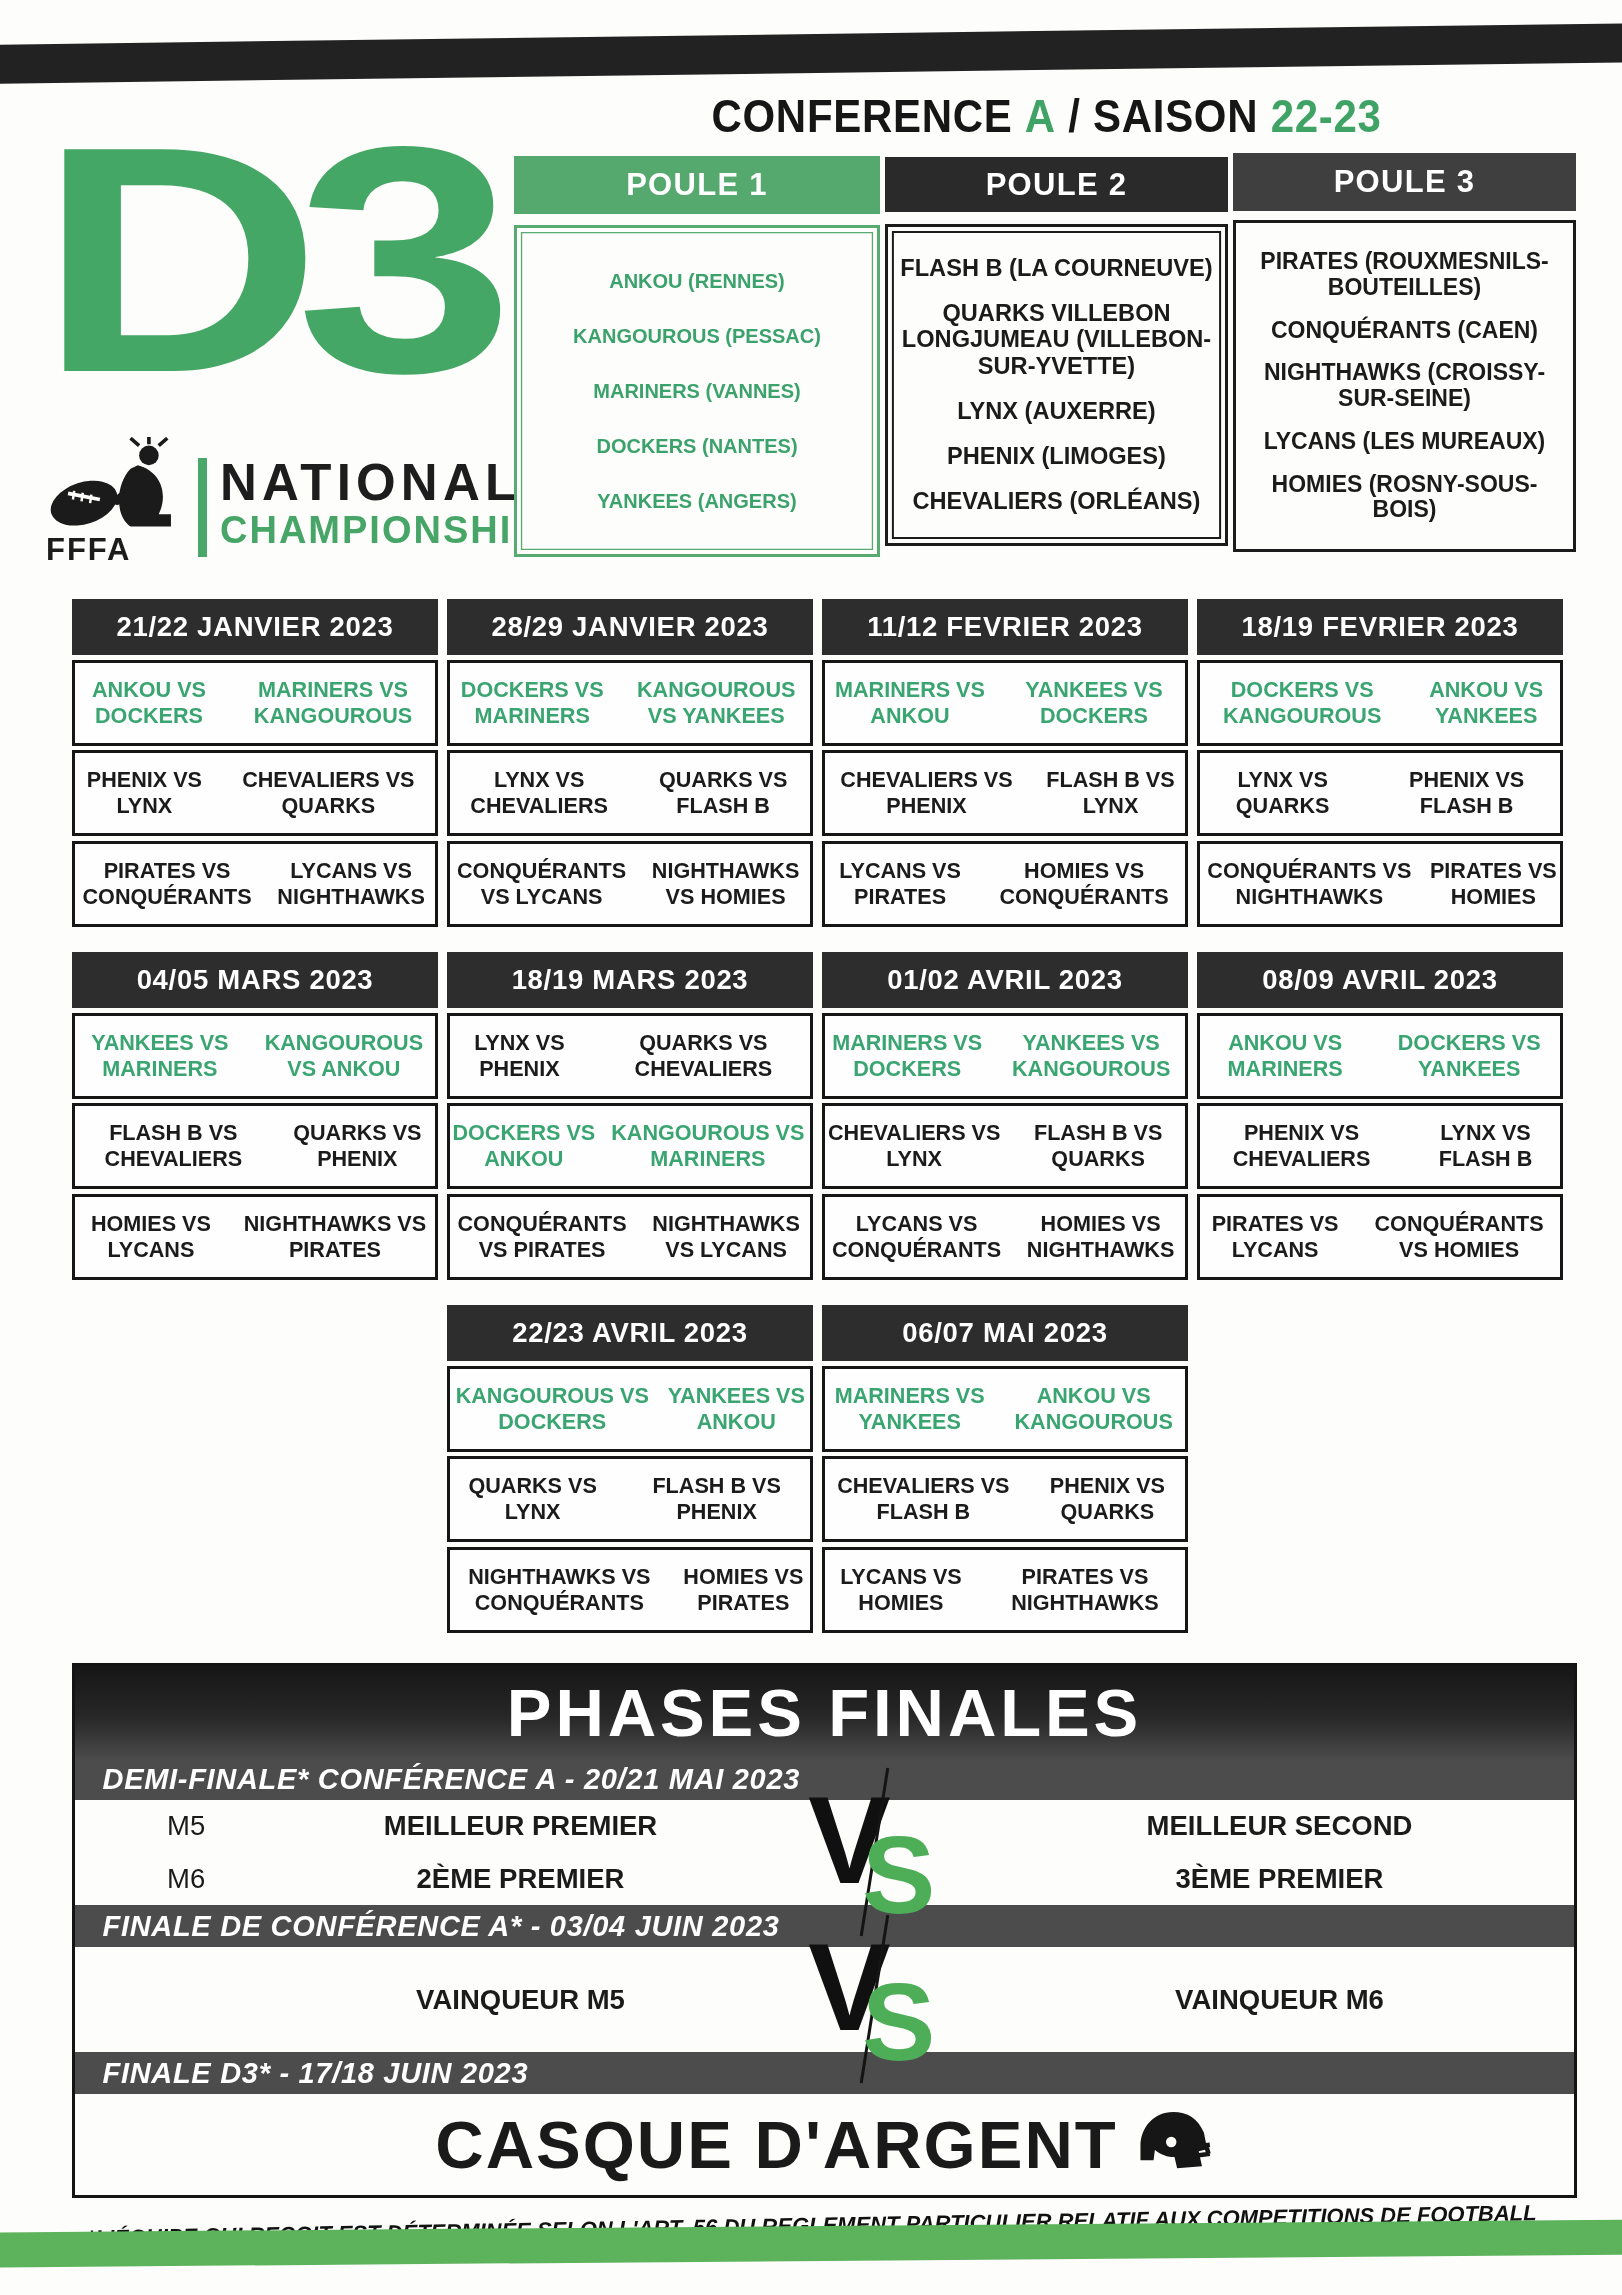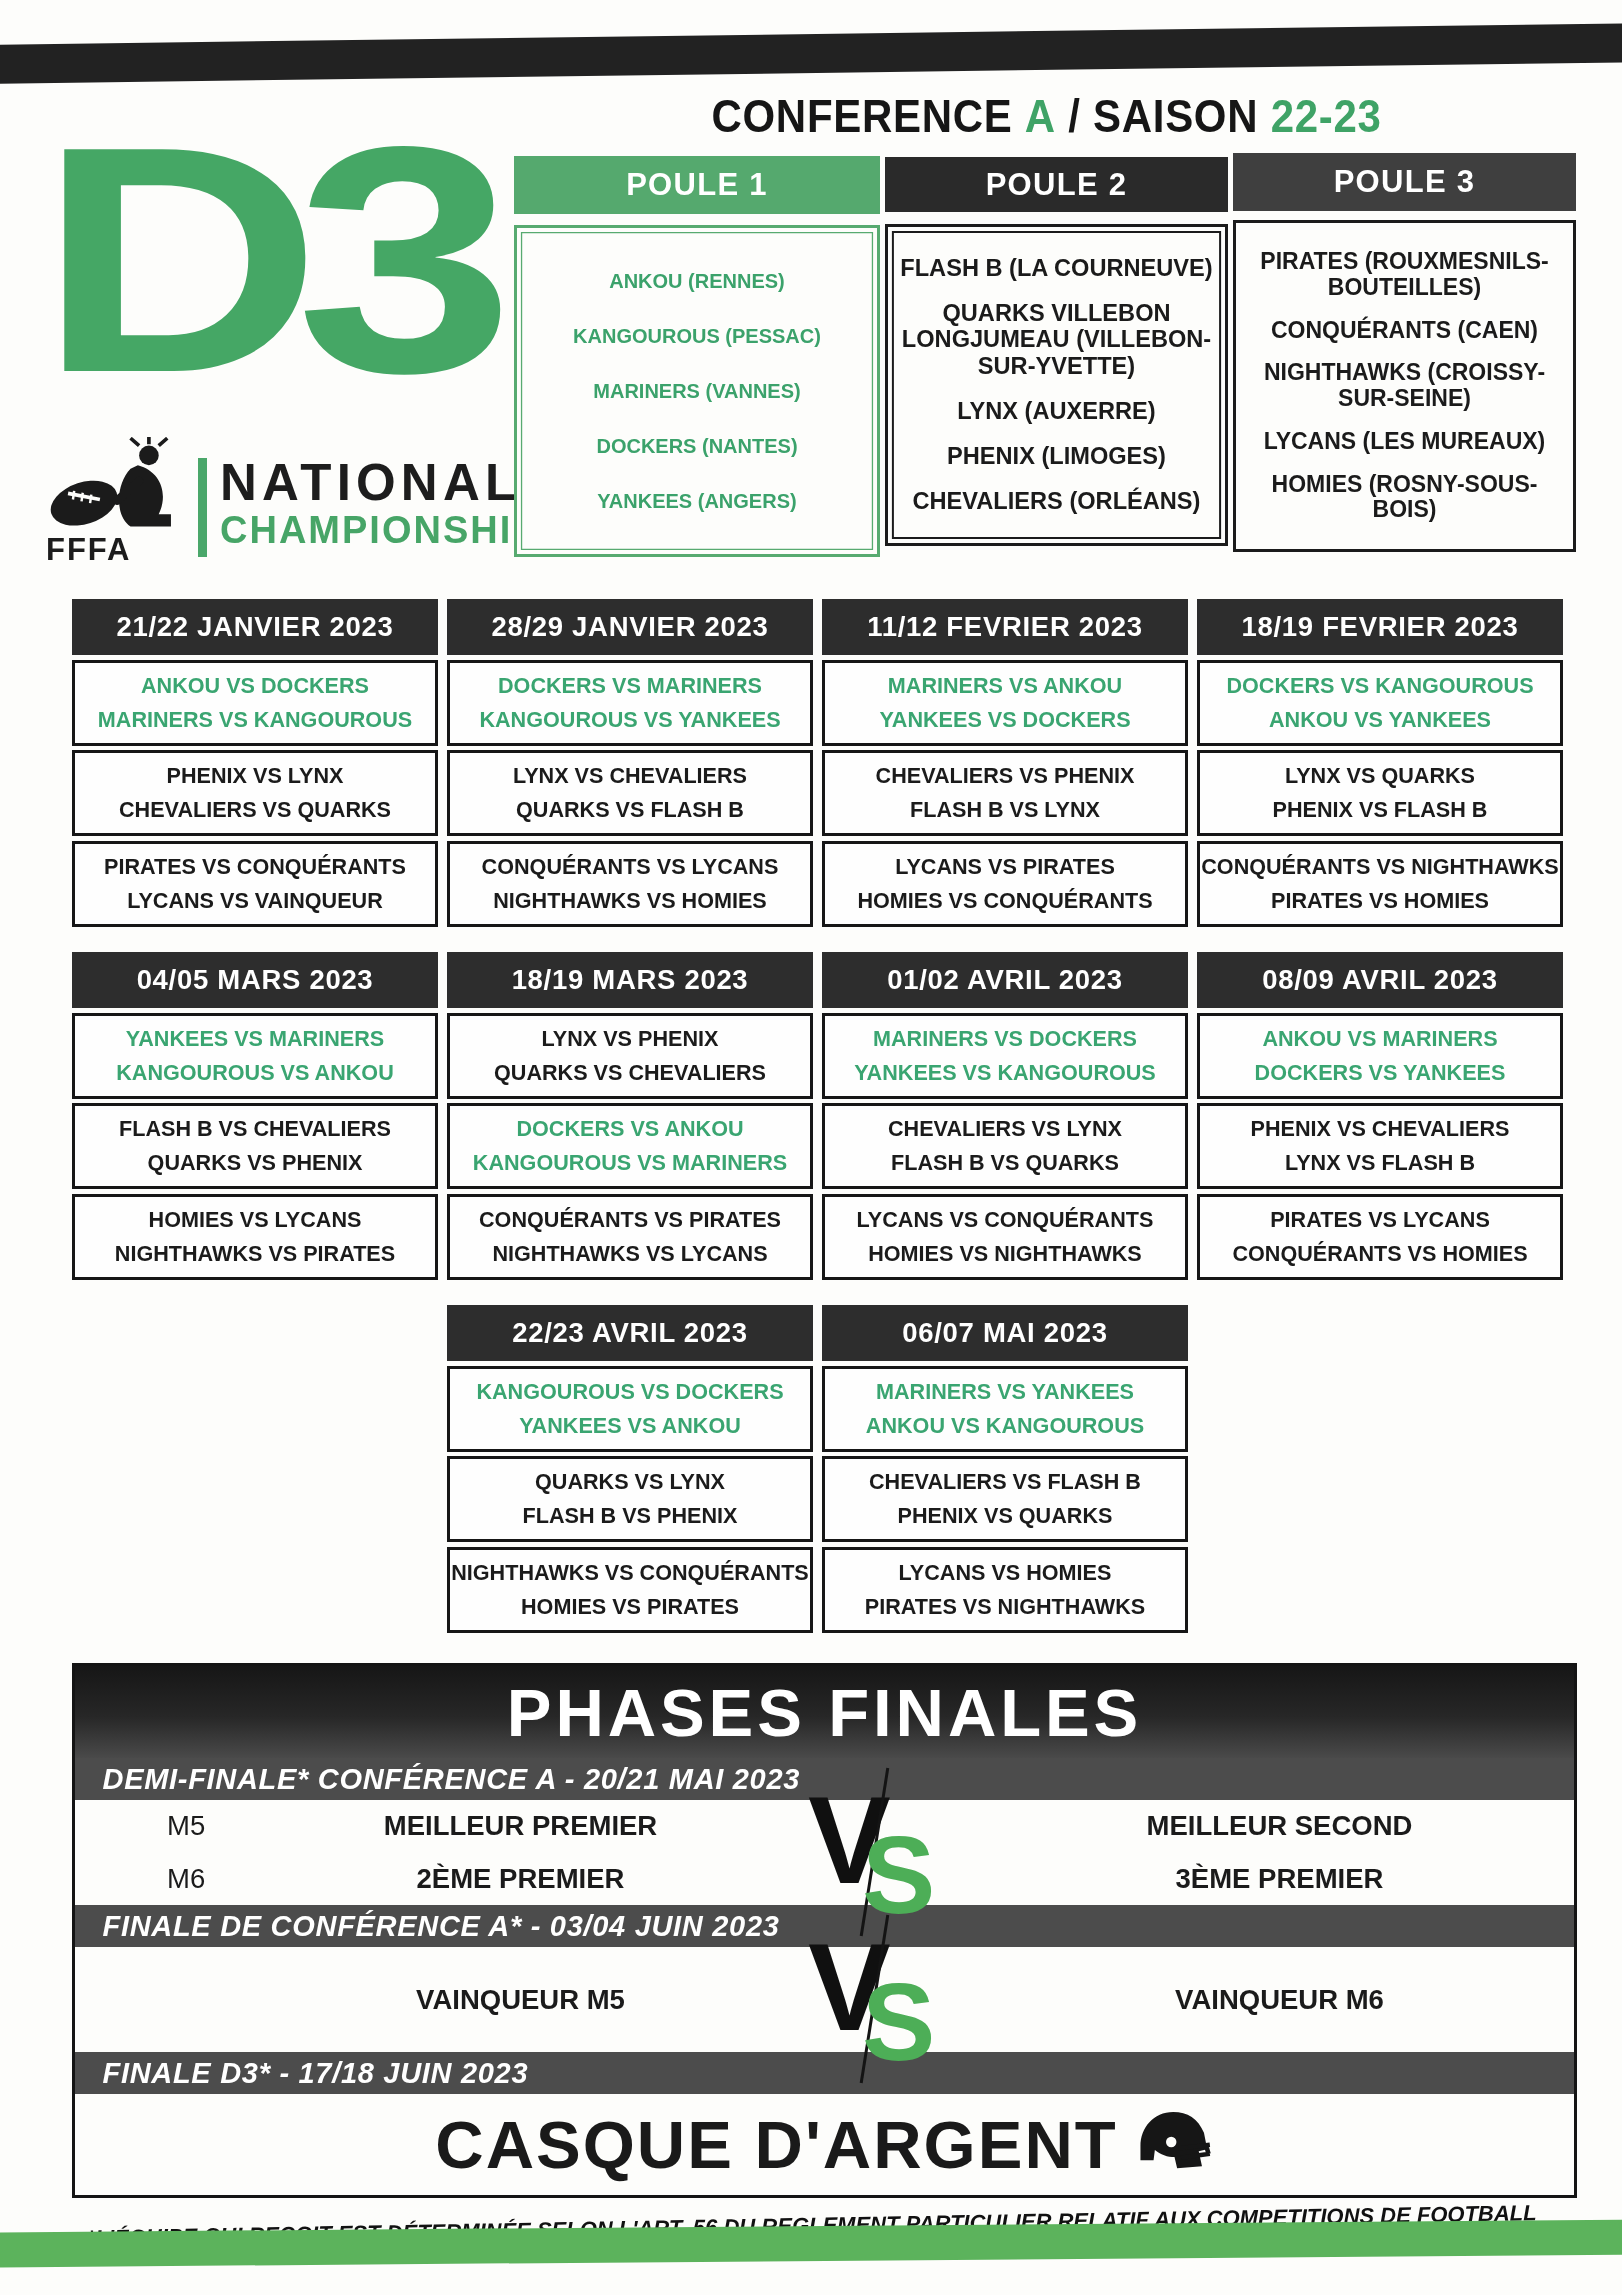--- a/index.html
+++ b/index.html
@@ -39,21 +39,21 @@
   .pool2 .pool-body { margin-top:11.8px; height:322px; border:3.9px solid #1b1b1b;
     box-shadow: inset 0 0 0 3.9px #fdfdfb, inset 0 0 0 5.9px #1b1b1b; color:#1b1b1b; font-size:23.6px; }
   .pool3 .pool-header { height:58px; background:#3F3F3F; }
   .pool3 .pool-body { margin-top:9.2px; height:332px; border:3.3px solid #1b1b1b; color:#1b1b1b; font-size:23px; }
 
   
   .blk { position:absolute; width:366px;border-radius:6px; }
   .blk-header { height:56px; background:#2D2D2D; color:#fff; display:flex; align-items:center; justify-content:center;
     font-size:27.5px; font-weight:800; letter-spacing:0.7px; }
   .blk-box { margin-top:4.6px; height:86px; border:3.3px solid #161616; background:#fefefe;
-    display:flex; flex-direction:column; align-items:center; justify-content:center; gap:8px;
+    display:flex; align-items:center; justify-content:center; gap:8px;
     font-size:21.6px; font-weight:800; color:#1b1b1b; box-sizing:border-box; text-align:center; }
   .blk-box.green { color:#3AA571; }
 
   
   .finals { position:absolute; left:72px; top:1663px; width:1505px; border:3.9px solid #141414;
     background:#fdfdfb; box-sizing:border-box; }
   .finals-title { height:92px; background:linear-gradient(180deg,#161616 0%, #272727 55%, #4a4a4a 100%);
     color:#fff; font-size:67px; font-weight:900; letter-spacing:3.9px;
     display:flex; align-items:center; justify-content:center; }
   .finals-bar { position:relative; z-index:1; height:42px; background:#4C4C4C; color:#fff;
@@ -145,21 +145,21 @@
     <div class="blk-box green">
       <div>ANKOU VS DOCKERS</div>
       <div>MARINERS VS KANGOUROUS</div>
     </div>
     <div class="blk-box">
       <div>PHENIX VS LYNX</div>
       <div>CHEVALIERS VS QUARKS</div>
     </div>
     <div class="blk-box">
       <div>PIRATES VS CONQUÉRANTS</div>
-      <div>LYCANS VS VAINQUEUR</div>
+      <div>LYCANS VS NIGHTHAWKS</div>
     </div>
   </div>
 
   <div class="blk" style="left:447px; top:599px;">
     <div class="blk-header">28/29 JANVIER 2023</div>
     <div class="blk-box green">
       <div>DOCKERS VS MARINERS</div>
       <div>KANGOUROUS VS YANKEES</div>
     </div>
     <div class="blk-box">

